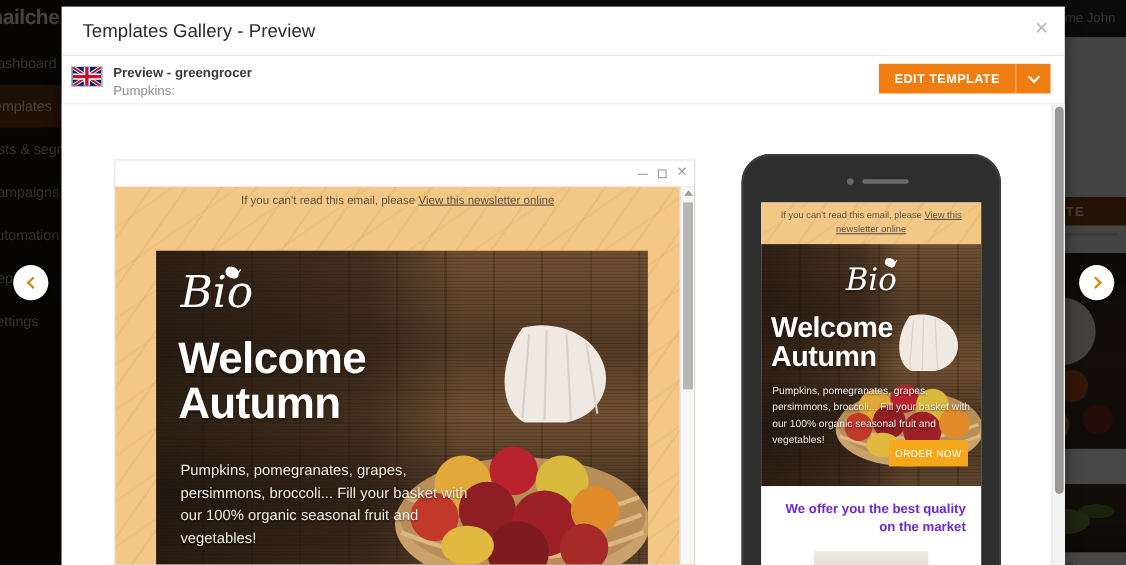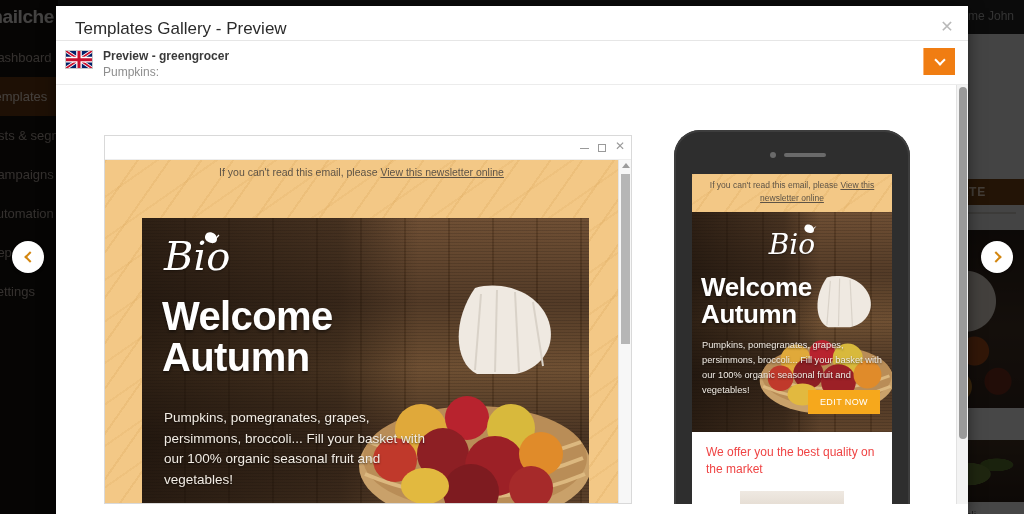--- a/index.html
+++ b/index.html
@@ -100,21 +100,21 @@
   .chev.l { transform: rotate(135deg); margin-left: 3px; }
   .chev.r { transform: rotate(-45deg); margin-right: 3px; }
 
   
   .modal {
     position: absolute; left: 56px; top: 6px; width: 912px; height: 508px;
     background: #ffffff; box-shadow: 0 2px 14px rgba(0,0,0,.5);
     overflow: hidden;
   }
   .modal-head {
-    position: relative; height: 35px; border-bottom: 1px solid #e6e6e6;
+    position: relative; height: 45px; border-bottom: 1px solid #e6e6e6;
   }
   .modal-title {
     position: absolute; left: 19px; top: 13px;
     font-size: 17px; color: #2b2b2b; font-weight: 400;
   }
   .modal-close {
     position: absolute; right: 12px; top: 12px;
     width: 18px; height: 18px; line-height: 18px; text-align: center;
     font-size: 16px; color: #b9b9b9; cursor: pointer; font-family: "Liberation Sans", sans-serif;
   }
@@ -290,21 +290,21 @@
     position: absolute; left: 10px; top: 126px; width: 186px;
     font-size: 9.3px; color: #f2ece4; line-height: 1.62;
     text-shadow: 0 1px 2px rgba(0,0,0,.6);
   }
   .m-order {
     position: absolute; right: 12px; top: 178px; width: 72px; height: 24px;
     background: #f6a81c; color: #fff; font-size: 9px; letter-spacing: .4px;
     display: flex; align-items: center; justify-content: center; cursor: pointer;
   }
   .m-white { position: relative; background: #fff; padding: 12px 14px 0; }
-  .m-h2 { font-size: 12px; font-weight: 400; color: #ef4444; text-align: left; line-height: 1.45; }
+  .m-h2 { font-size: 12px; font-weight: 700; color: #6d28d9; text-align: right; line-height: 1.45; }
   .m-img {
     margin: 12px auto 0; width: 104px; height: 52px;
     background:
       radial-gradient(circle at 40% 60%, #8c2f32 0 13px, transparent 14px),
       radial-gradient(circle at 62% 52%, #a03a3a 0 11px, transparent 12px),
       linear-gradient(180deg, #efe9e2, #cdbfae);
   }
 </style>
 </head>
 <body>
@@ -381,20 +381,21 @@
           <path d="M0,0 L60,40 M60,0 L0,40" stroke="#fff" stroke-width="8"></path>
           <path d="M0,0 L60,40 M60,0 L0,40" stroke="#C8102E" stroke-width="4"></path>
           <path d="M30,0 V40 M0,20 H60" stroke="#fff" stroke-width="13"></path>
           <path d="M30,0 V40 M0,20 H60" stroke="#C8102E" stroke-width="7"></path>
         </svg>
       </div>
       <div class="tpl-name">Preview - greengrocer</div>
       <div class="tpl-cat">Pumpkins:</div>
 
       <div class="edit-wrap">
+        <button class="edit-btn">EDIT TEMPLATE</button>
         <div class="edit-caret">
           <span class="caret-g"></span>
         </div>
       </div>
     </div>
 
     <div class="modal-body">
 
       <div class="dt-win">
         <div class="dt-bar">
@@ -502,21 +503,21 @@
               <path d="M20 22 C6 20 2 10 10 2 C18 -2 30 4 30 14 C30 20 26 23 20 22 Z" fill="#ffffff"></path>
               <path d="M20 22 C26 16 30 10 34 6" stroke="#ffffff" stroke-width="2.5" fill="none"></path>
             </svg>
 
             <div class="m-h1">
               <div>Welcome</div>
               <div>Autumn</div>
             </div>
 
             <div class="m-p">Pumpkins, pomegranates, grapes, persimmons, broccoli... Fill your basket with our 100% organic seasonal fruit and vegetables!</div>
-            <div class="m-order">EDIT NOW</div>
+            <div class="m-order">ORDER NOW</div>
           </div>
 
           <div class="m-white">
             <div class="m-h2">We offer you the best quality on the market</div>
             <div class="m-img"></div>
           </div>
         </div>
       </div>
 
       <div class="modal-scroll">

